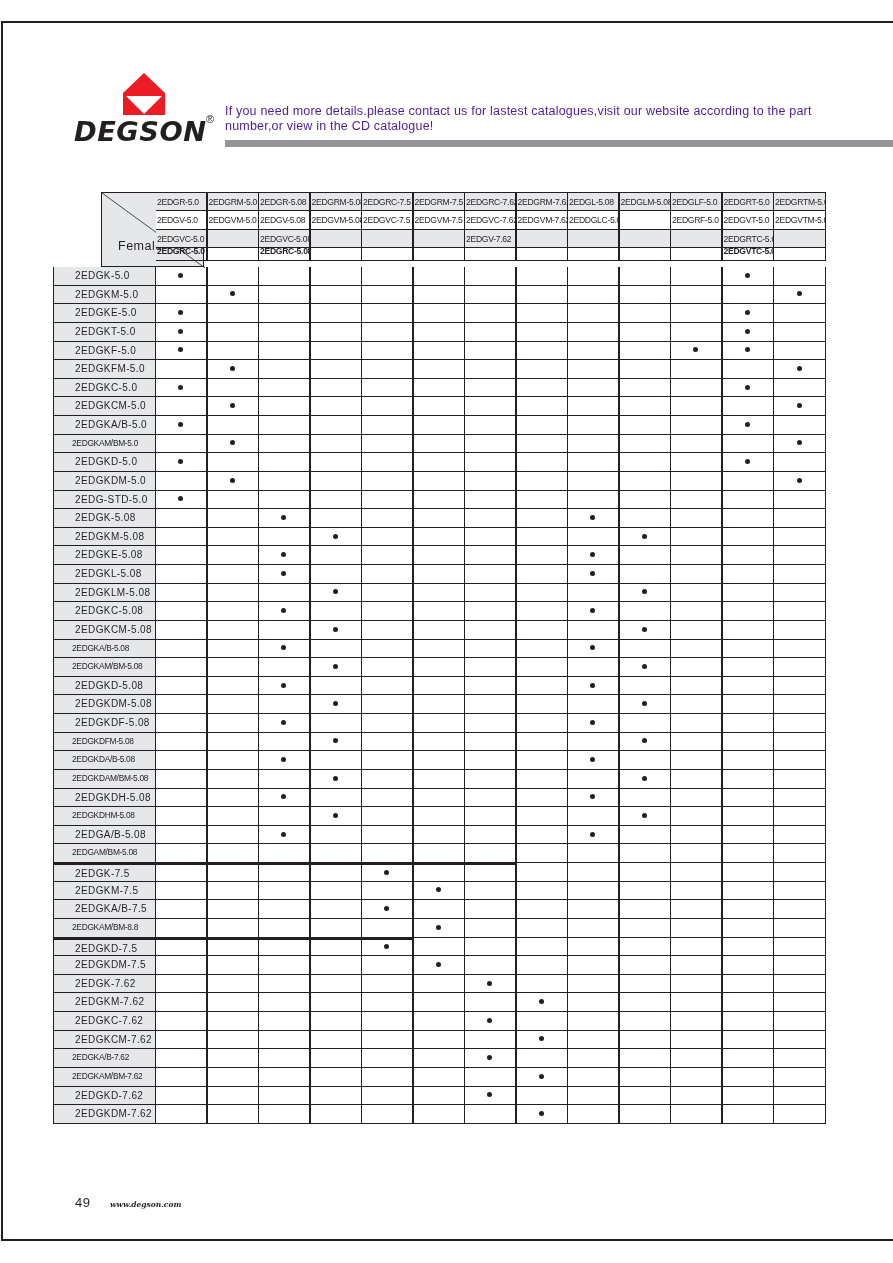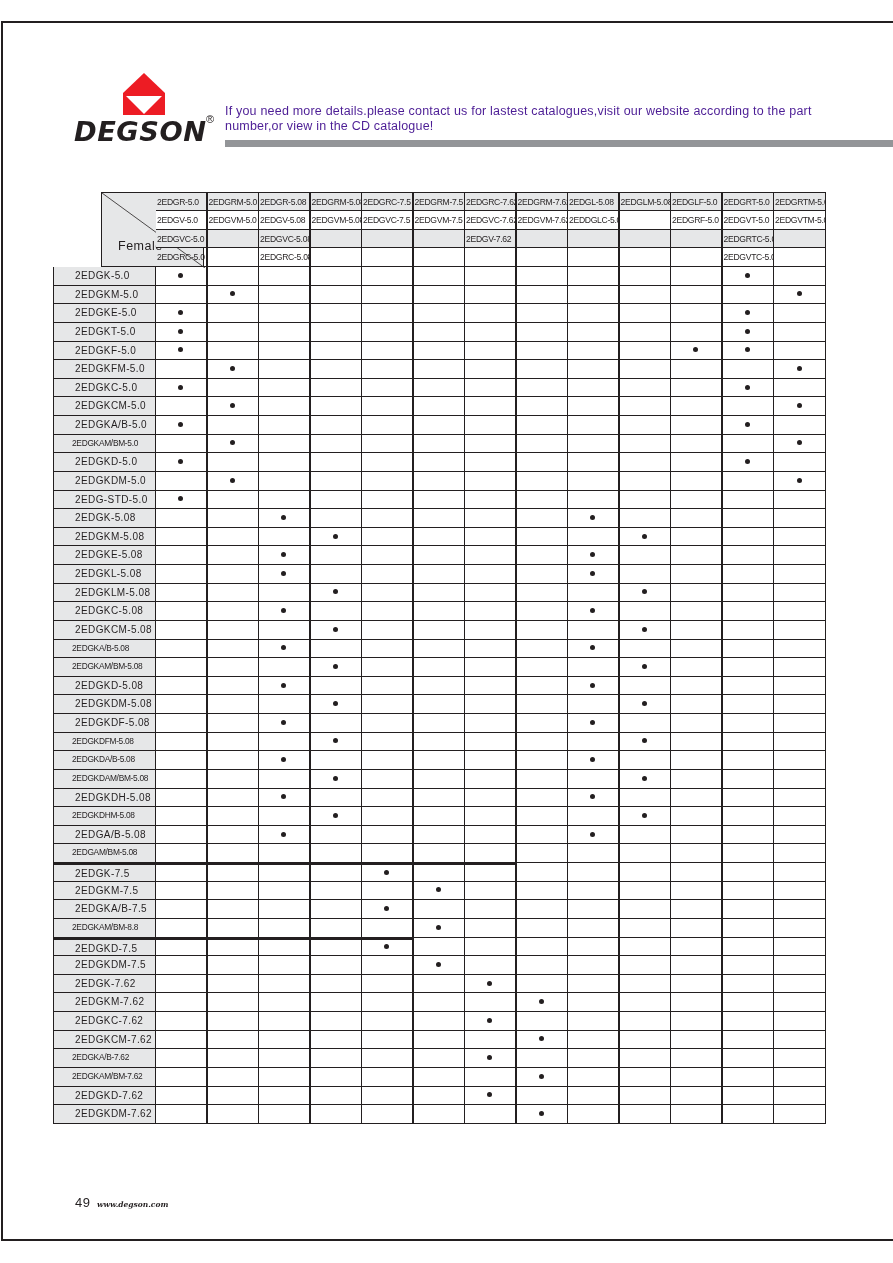--- a/index.html
+++ b/index.html
@@ -33,21 +33,21 @@
   .rh { width: 103px; background: #e6e7e8; border-left: 1px solid #231f20; border-right: 1px solid #231f20; border-bottom: 1px solid #231f20;
         box-sizing: border-box; font-size: 10px; line-height: 17px; padding-left: 21px; letter-spacing: 0.4px; white-space: nowrap; overflow: hidden; }
   .rh.small { font-size: 8.4px; letter-spacing: -0.3px; padding-left: 18px; }
   .dc { width: 51.5px; box-sizing: border-box; border-right: 1px solid #231f20; border-bottom: 1px solid #231f20; position: relative; }
   .dc.thick { border-right: 2px solid #231f20; }
   .dot { position: absolute; left: 50%; top: 50%; width: 5px; height: 5px; margin-left: -2.5px; margin-top: -3px;
          border-radius: 50%; background: #231f20; }
 
   .footer { position: absolute; left: 75px; top: 1195px; font-size: 13px; }
   .footer .pg { font-size: 13px; letter-spacing: 0.5px; }
-  .footer .site { font-family: "DejaVu Serif", serif; font-style: italic; font-weight: bold; font-size: 7.5px; margin-left: 3px; }
+  .footer .site { font-family: "DejaVu Serif", serif; font-style: italic; font-weight: bold; font-size: 7.5px; margin-left: 16px; }
 </style>
 </head>
 <body>
 
 <div class="page-border"></div>
 
 <div class="logo">
   <svg class="logo-mark" viewBox="0 0 42 42" width="42" height="42">
     <polygon points="21,0 42,20 0,20" fill="#ed1c24"></polygon>
     <polygon points="0,20 42,20 42,42 0,42" fill="#ed1c24"></polygon>
@@ -108,21 +108,21 @@
           <div class="hcell thick"></div>
           <div class="hcell"></div>
           <div class="hcell thick">2EDGV-7.62</div>
           <div class="hcell"></div>
           <div class="hcell thick"></div>
           <div class="hcell"></div>
           <div class="hcell thick"></div>
           <div class="hcell">2EDGRTC-5.0</div>
           <div class="hcell"></div>
         </div>
-        <div class="hrow white-row" style="top: 56px; height: 19px;">
+        <div class="hrow white-row" style="top: 50px; height: 19px; font-weight: bold;">
           <div class="hcell thick">2EDGRC-5.0</div>
           <div class="hcell"></div>
           <div class="hcell thick">2EDGRC-5.08</div>
           <div class="hcell"></div>
           <div class="hcell thick"></div>
           <div class="hcell"></div>
           <div class="hcell thick"></div>
           <div class="hcell"></div>
           <div class="hcell thick"></div>
           <div class="hcell"></div>

